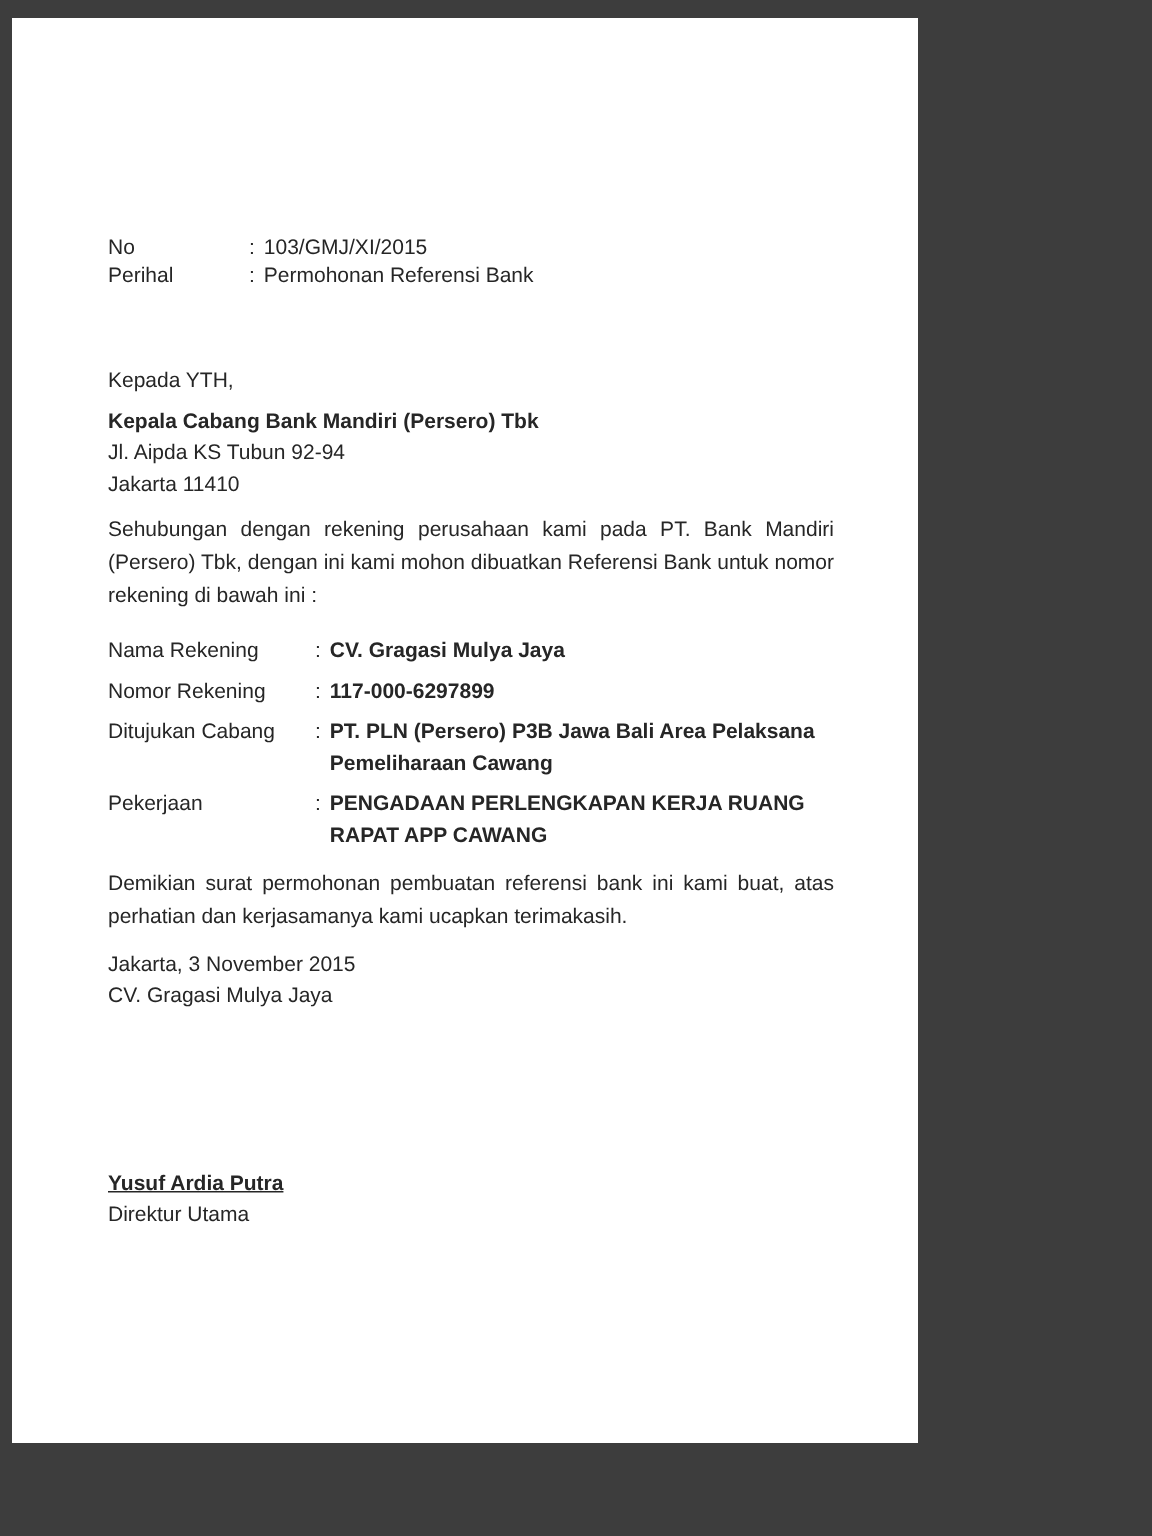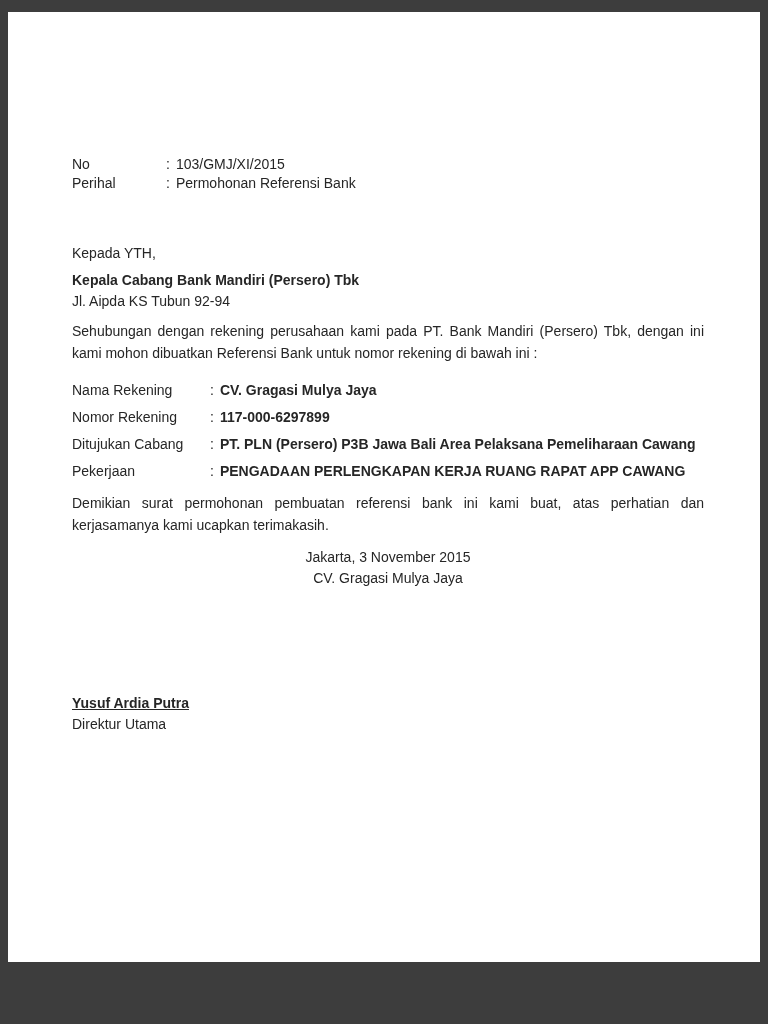--- a/index.html
+++ b/index.html
@@ -12,21 +12,21 @@
     position: relative;
     width: 768px;
     height: 1024px;
     background: #3d3d3d;
     overflow: hidden;
   }
   .page {
     position: absolute;
     left: 8px;
     top: 12px;
-    width: 752px;
+    width: 604px;
     height: 950px;
     background: #ffffff;
   }
   .content {
     padding: 143px 56px 0 64px;
     color: #262626;
     font-size: 14px;
     line-height: 21px;
   }
 
@@ -50,21 +50,21 @@
   
   .details { margin-top: 16px; }
   .kv-detail { display: flex; margin-bottom: 6px; }
   .kv-detail .kv-label { width: 138px; flex: 0 0 138px; }
   .kv-detail .kv-sep { margin-right: 6px; }
   .kv-detail .kv-value { font-weight: bold; }
   .kv-detail .kv-value-line2 { font-weight: bold; margin-top: 6px; }
 
   .closing { margin-top: 10px; }
 
-  .dateblock { margin-top: 11px; text-align: center; }
+  .dateblock { margin-top: 11px; }
 
   .signature { margin-top: 104px; }
   .signatory-name {
     font-weight: bold;
     text-decoration: underline;
     display: inline-block;
   }
 </style>
 </head>
 <body>
@@ -83,20 +83,21 @@
           <span class="kv-label">Perihal</span>
           <span class="kv-sep">:</span>
           <span class="kv-value">Permohonan Referensi Bank</span>
         </div>
       </div>
 
       <div class="recipient">
         <div>Kepada YTH,</div>
         <div class="recipient-name">Kepala Cabang Bank Mandiri (Persero) Tbk</div>
         <div>Jl. Aipda KS Tubun 92-94</div>
+        <div>Jakarta 11410</div>
       </div>
 
 
       <p class="para">Sehubungan dengan rekening perusahaan kami pada PT. Bank Mandiri (Persero) Tbk, dengan ini kami mohon dibuatkan Referensi Bank untuk nomor rekening di bawah ini :</p>
 
       <div class="details">
         <div class="kv-detail">
           <span class="kv-label">Nama Rekening</span>
           <span class="kv-sep">:</span>
           <span class="kv-value">CV. Gragasi Mulya Jaya</span>

